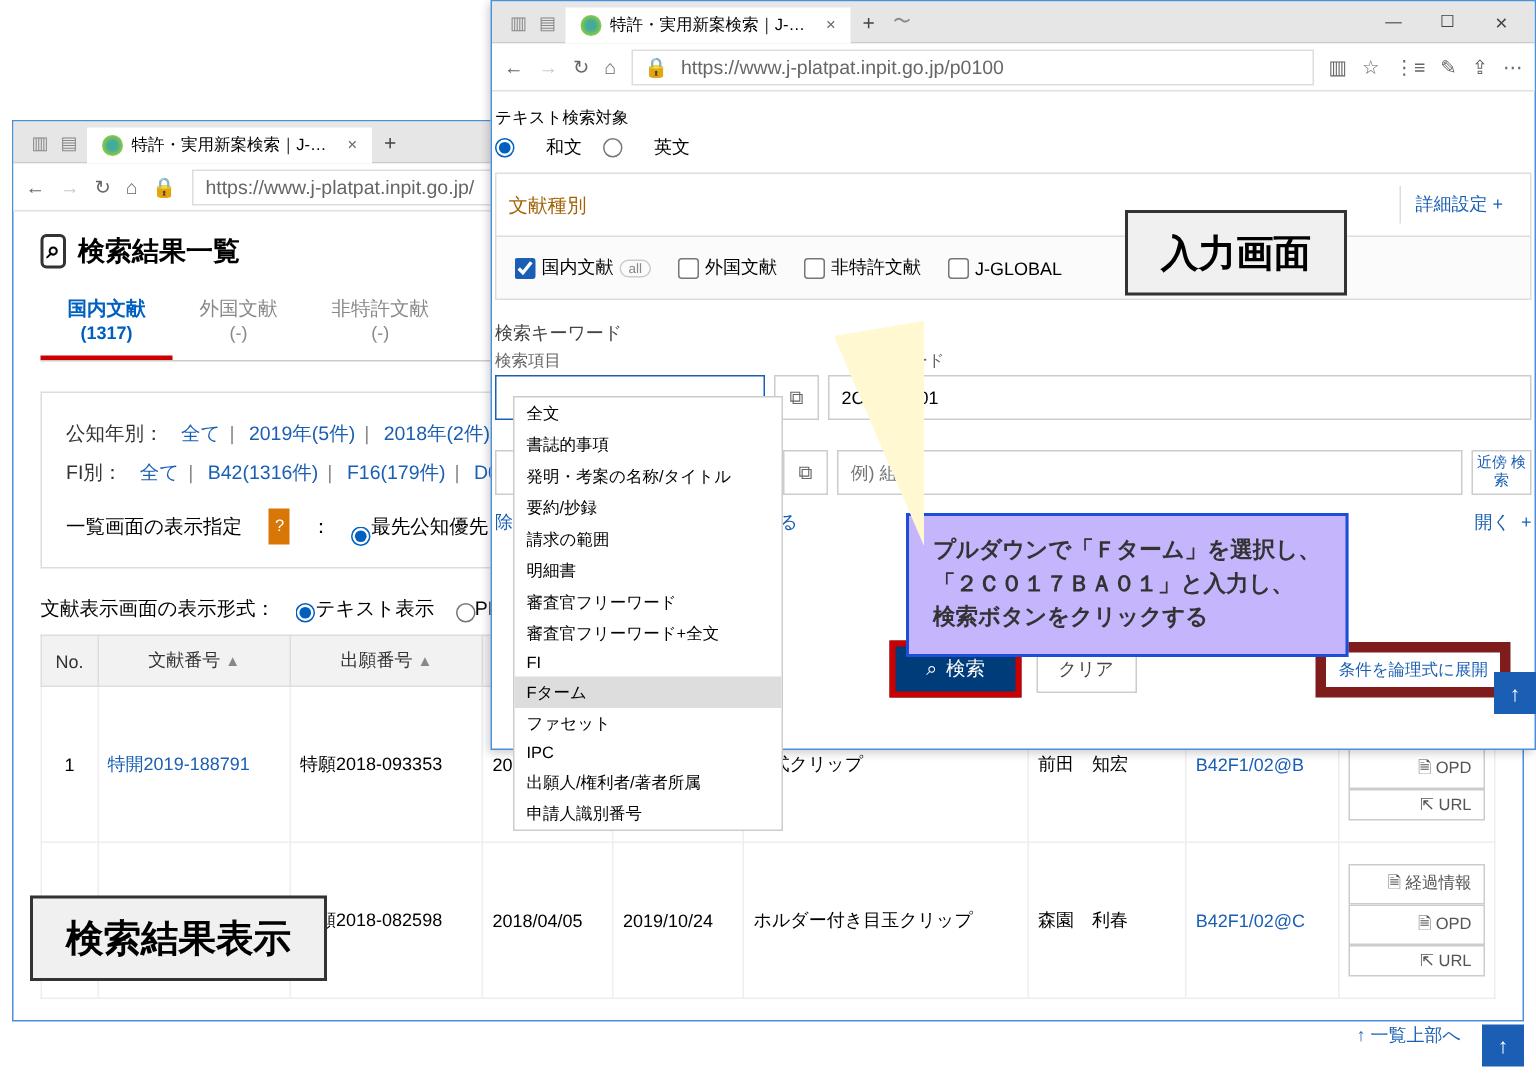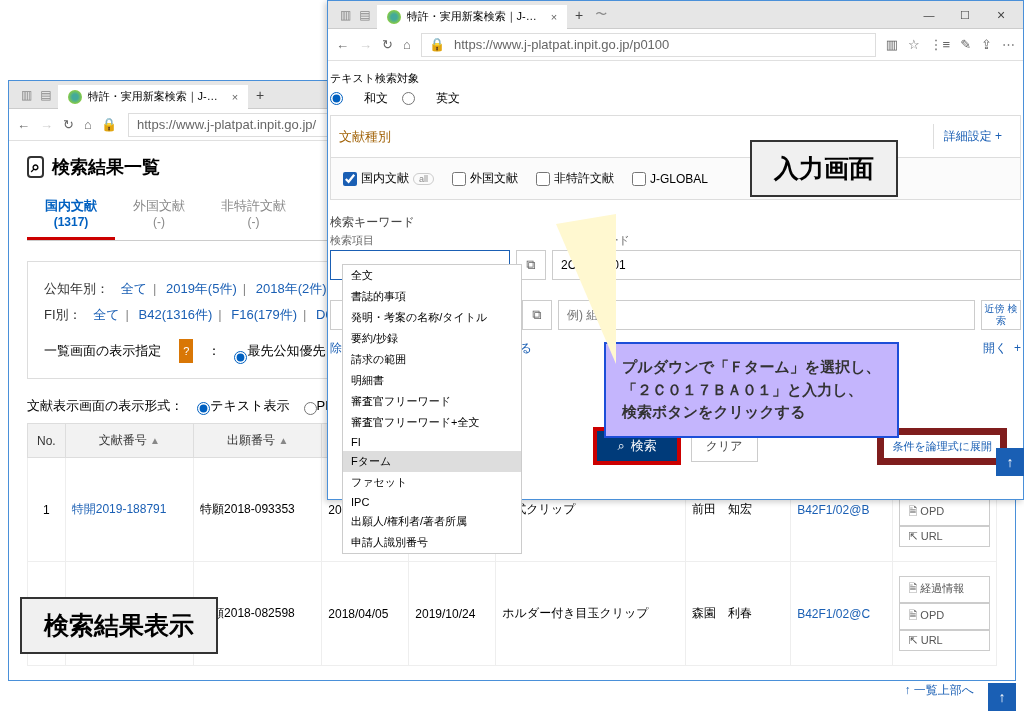--- a/index.html
+++ b/index.html
@@ -34,21 +34,21 @@
 .help-badge{background:#d97706;color:#fff;padding:1px 4px;font-size:11px;margin-left:4px}
 .radio-row{display:flex;align-items:center;gap:14px;margin-top:10px}
 .radio-row label{display:flex;align-items:flex-end;gap:0}
 input[type=radio]{accent-color:#0060c0}
 .section-hdr{margin:18px 0 8px;font-size:13px}
 table.results{width:100%;border-collapse:collapse;font-size:12px}
 table.results th{background:#f2f2f2;border:1px solid #ddd;padding:8px 6px;font-weight:normal;color:#333}
 table.results td{border:1px solid #eee;padding:14px 6px;vertical-align:middle}
 table.results a{color:#1a5fb4;text-decoration:none}
 .sort{color:#888;font-size:10px}
-.mini-btn{border:1px solid #ccc;background:#fff;padding:3px 8px;font-size:11px;color:#555;display:block;margin:0 0;min-width:70px;text-align:left}
+.mini-btn{border:1px solid #ccc;background:#fff;padding:3px 8px;font-size:11px;color:#555;display:block;margin:0 0;min-width:70px;text-align:right}
 
 .front-window{position:absolute;left:327px;top:0;width:697px;height:500px;background:#fff;border:1px solid #4a90d9;box-shadow:-2px 2px 6px rgba(0,0,0,.2)}
 .front-content{padding:10px 2px;font-size:12px}
 .text-target{font-size:11px;margin-bottom:4px}
 .lang-row{display:flex;gap:14px;margin-bottom:8px}
 .lang-row label{display:flex;align-items:center;gap:21px}
 .doc-type-box{border:1px solid #ddd;padding:8px;display:flex;align-items:center;gap:6px}
 .doc-type-hdr{color:#a16207;flex:1;text-align:left;font-size:13px}
 .detail-link{color:#1a5fb4;font-size:12px;padding:4px 10px;border-left:1px solid #ddd}
 .doc-checks{border:1px solid #ddd;border-top:none;padding:12px;display:flex;gap:18px;align-items:center;background:#fbfbfb}

